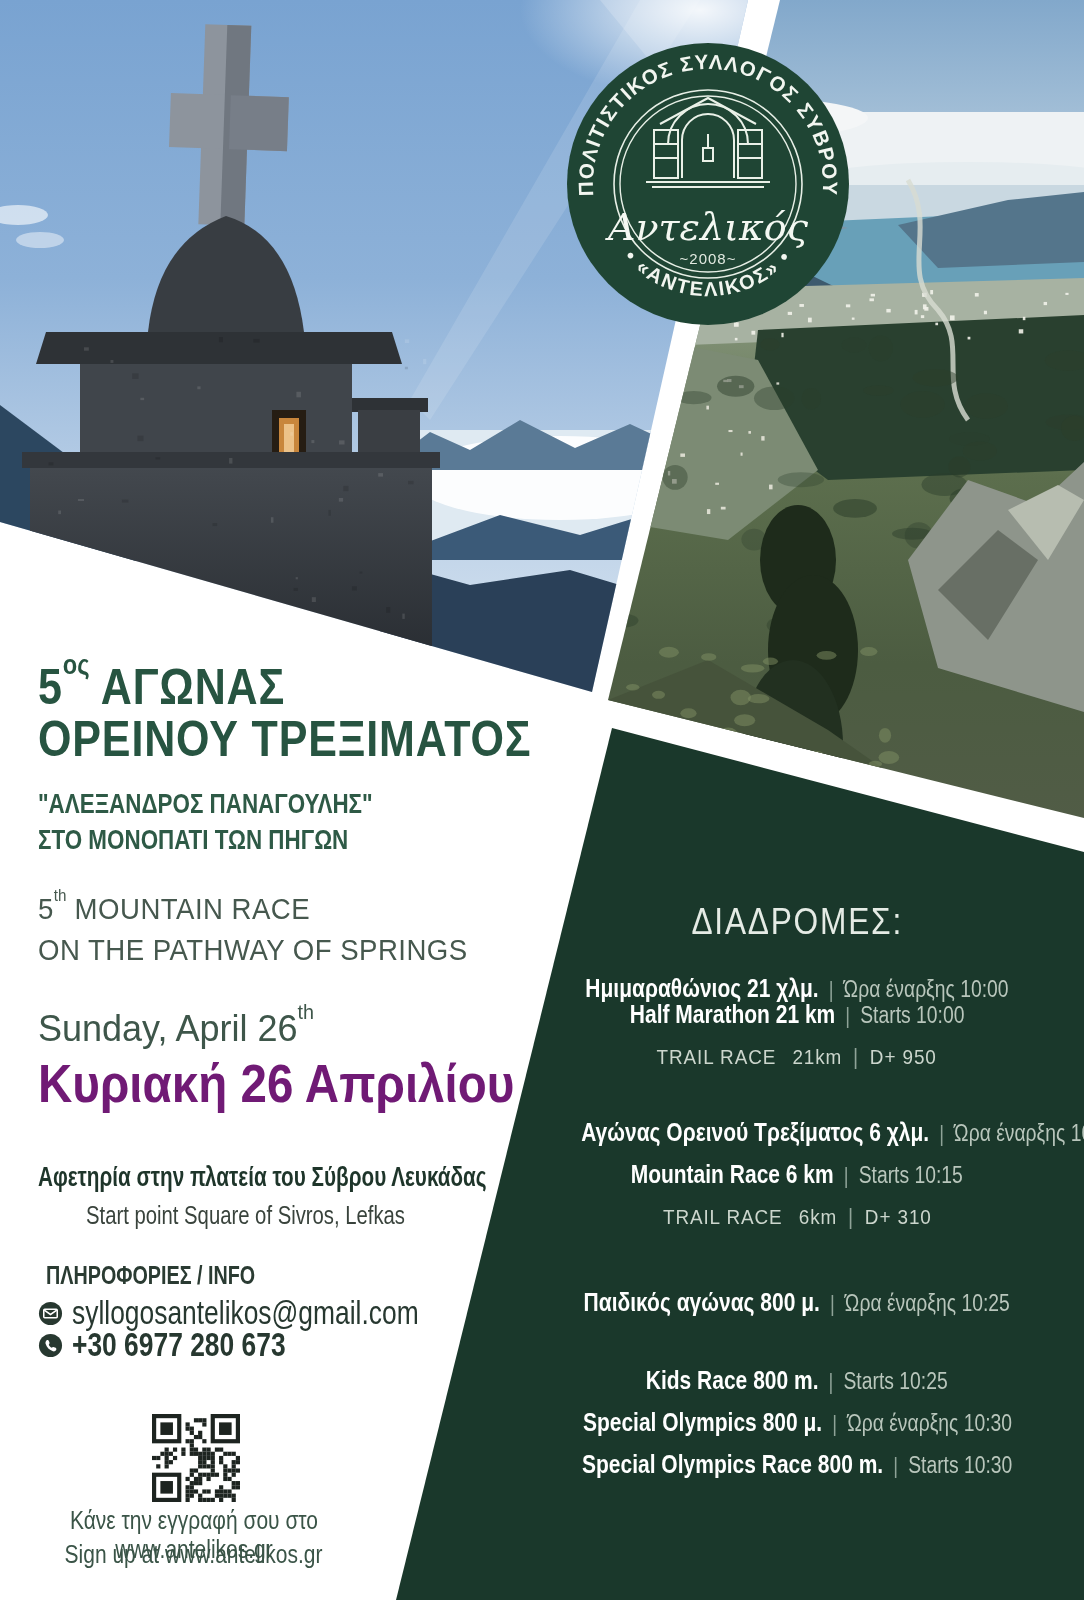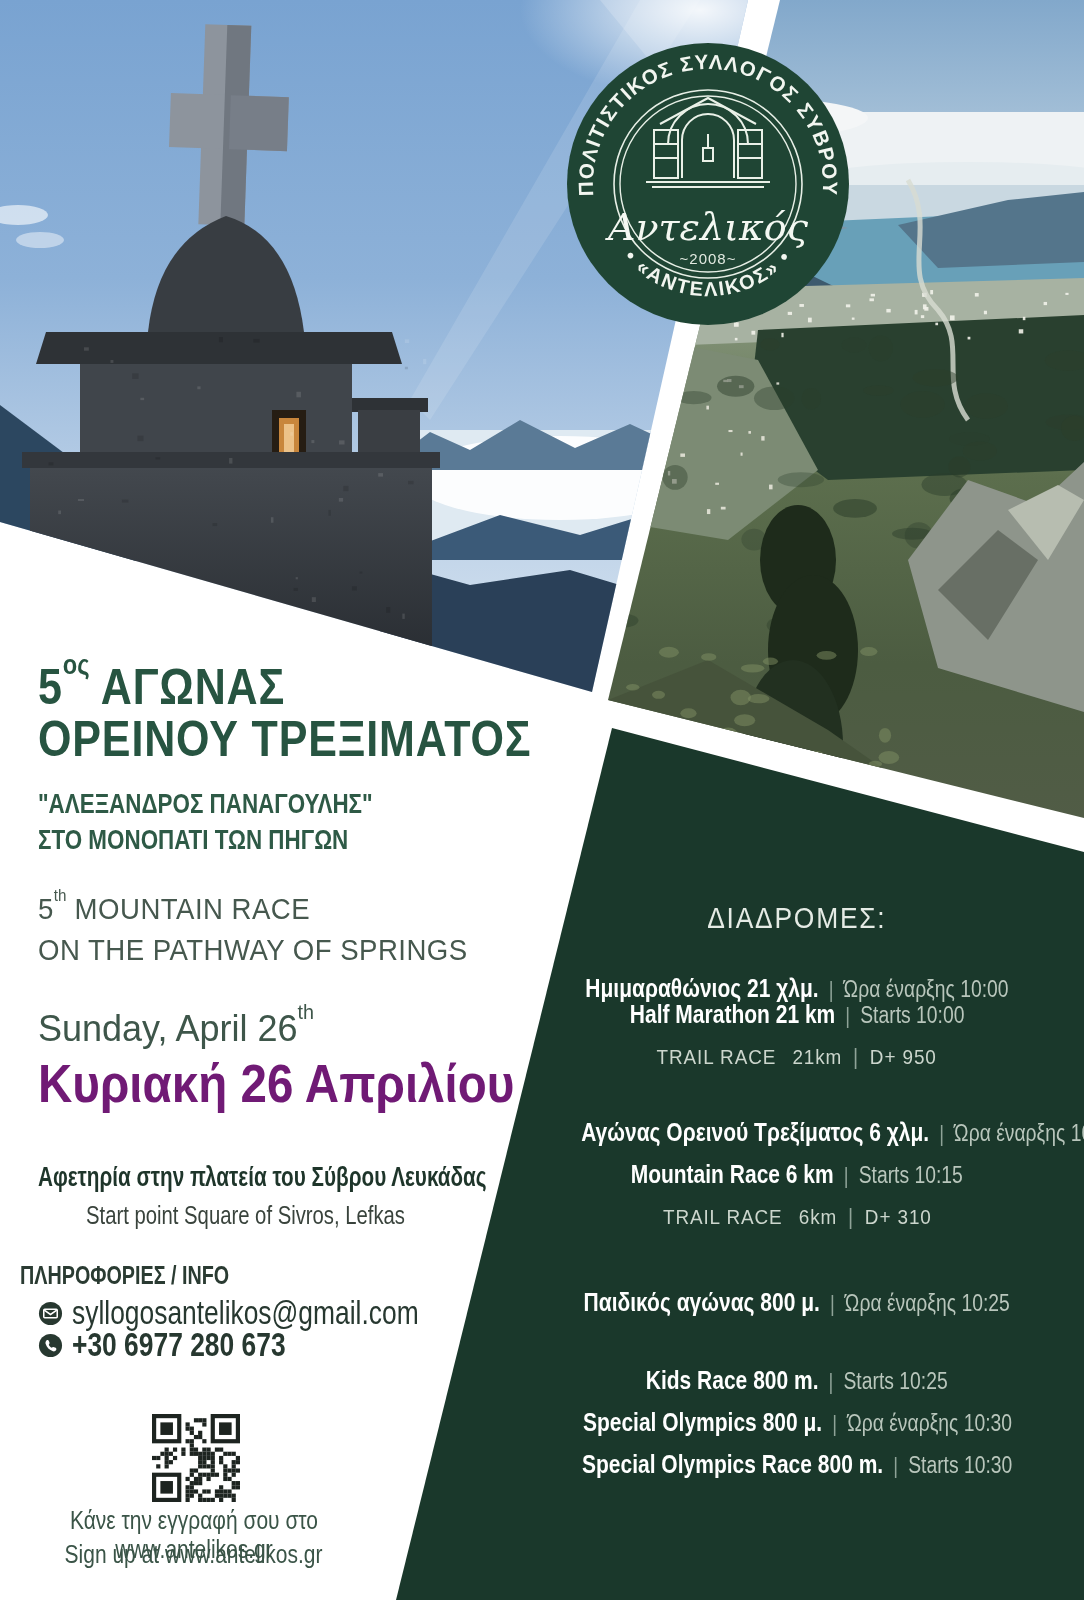--- a/index.html
+++ b/index.html
@@ -41,21 +41,21 @@
   .info-heading{color:#2a3b32;font-size:26px;font-weight:bold;}
   .info-heading .sx{transform:scaleX(.76);}
   .contact-row{color:#273830;font-size:33px;display:flex;align-items:center;gap:9px;}
   .contact-row .sx{transform:scaleX(.8);}
   .contact-icon{width:25px;height:25px;flex:0 0 auto;}
   .caption{color:#3a5447;font-size:25px;width:344px;text-align:center;}
   .caption .sxc{transform:scaleX(.84);}
 
   
   .routes-col{left:530px;width:534px;text-align:center;color:#fff;}
-  .routes-heading{color:#e5ebe5;font-size:30px;letter-spacing:2px;}
+  .routes-heading{color:#e5ebe5;font-size:36px;letter-spacing:2px;}
   .routes-heading .sxc{transform:scaleX(.88);}
   .race-line{white-space:nowrap;}
   .race-line .sxc{transform:scaleX(.84);}
   .race-bold{font-weight:bold;color:#ffffff;font-size:25px;}
   .race-light{color:#b9c6bc;font-size:23px;}
   .race-sep{color:#8fa398;font-size:22px;margin:0 12px;font-weight:normal;}
   .trail-line{color:#ccd6cd;font-size:21px;letter-spacing:1px;}
   .trail-line .sxc{transform:scaleX(.9);}
   .tgap{margin-left:18px;}
 
@@ -378,21 +378,21 @@
     <span class="sx">Κυριακή 26 Απριλίου</span>
   </div>
 
   <div class="abs afetiria" style="left:38px;top:1140px;margin-top:21px;">
     <span class="sx">Αφετηρία στην πλατεία του Σύβρου Λευκάδας</span>
   </div>
   <div class="abs startpoint" style="left:38px;top:1200px;margin-left:48px;">
     <span class="sx">Start point Square of Sivros, Lefkas</span>
   </div>
 
-  <div class="abs info-heading" style="left:20px;top:1260px;">
+  <div class="abs info-heading" style="left:46px;top:1260px;">
     <span class="sx">ΠΛΗΡΟΦΟΡΙΕΣ / INFO</span>
   </div>
   <div class="abs contact-row" style="left:38px;top:1294px;">
     <svg class="contact-icon" viewBox="0 0 26 26">
       <circle cx="13" cy="13" r="12" fill="#273830"></circle>
       <rect x="6" y="8.5" width="14" height="9" rx="1" fill="none" stroke="#ffffff" stroke-width="1.6"></rect>
       <path d="M6.5,9.5 L13,14 L19.5,9.5" fill="none" stroke="#ffffff" stroke-width="1.6"></path>
     </svg>
     <span class="sx">syllogosantelikos@gmail.com</span>
   </div>

